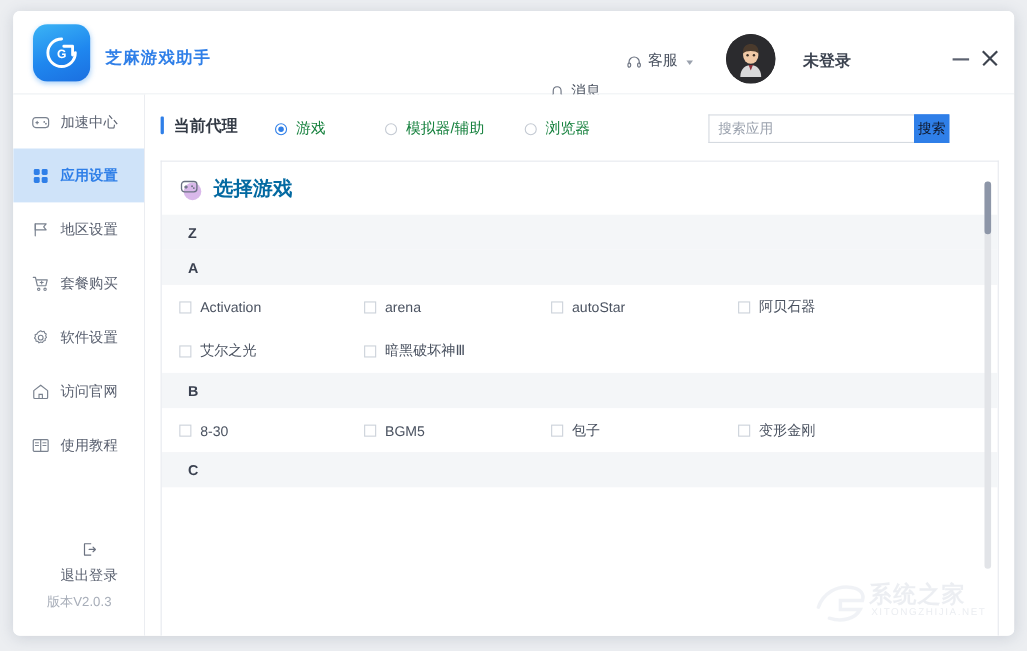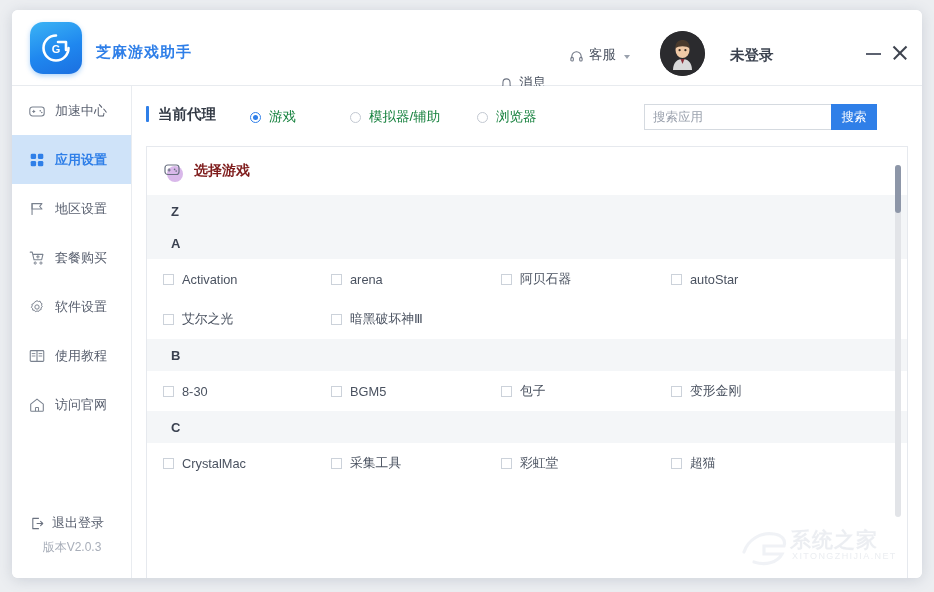--- a/index.html
+++ b/index.html
@@ -105,21 +105,21 @@
     color: #2f7fe8;
     font-weight: bold;
   }
   .nav-item .nicon { width: 18px; height: 18px; display: block; flex: none; }
 
   .logout {
     position: absolute; left: 0; bottom: 46px;
     width: 120px;
     display: flex; align-items: center; gap: 7px;
     padding-left: 18px;
-    font-size: 13px; color: #5a6170; cursor: pointer;
+    font-size: 13px; color: #5a6170; cursor: pointer; flex-direction: column;
   }
   .version {
     position: absolute; left: 0; bottom: 22px;
     width: 120px; text-align: center;
     font-size: 12px; color: #a8aeb9; margin-top: 40px;
   }
 
   
   .content {
     position: absolute; left: 120px; top: 76px;
@@ -160,22 +160,22 @@
     width: 187px; height: 26px;
     border: 1px solid #d5dae0; border-right: none;
     font-size: 12.5px; color: #444b58;
     padding: 0 8px;
     font-family: "Liberation Sans", sans-serif;
     outline: none;
     background: #fff;
   }
   .search-input::placeholder { color: #9aa1ad; }
   .search-btn {
-    width: 46px; height: 26px;
-    background: #2f7fe8; color: #ffffff;
+    width: 32px; height: 26px;
+    background: #2f7fe8; color: #0f172a;
     border: 1px solid #2f7fe8;
     font-size: 12.5px; cursor: pointer;
     font-family: "Liberation Sans", sans-serif;
   }
 
   
   .panel {
     position: absolute; left: 14px; top: 60px;
     width: 762px; height: 432px;
     background: #fff;
@@ -189,21 +189,21 @@
   }
   .panel-head .badge {
     width: 22px; height: 22px; position: relative; flex: none;
   }
   .panel-head .badge .dot {
     position: absolute; left: 4px; top: 6px;
     width: 16px; height: 16px; border-radius: 50%;
     background: #d9b8ea;
   }
   .panel-head .badge svg { position: absolute; left: 0; top: 0; }
-  .panel-title { font-size: 14px; font-weight: bold; color: #7f1d1d; }
+  .panel-title { font-size: 18px; font-weight: bold; color: #0369a1; }
 
   .list {
     position: absolute; left: 0; top: 48px;
     width: 762px; height: 384px;
     overflow: hidden;
   }
   .section-head {
     height: 32px; background: #f4f6f8;
     display: flex; align-items: center;
     padding-left: 24px;
@@ -356,33 +356,33 @@
     <div class="nav-item">
       <svg class="nicon" viewBox="0 0 20 20">
         <path d="M10 3 l1.6 1 1.8-.5 .6 1.8 1.6 1 -.6 1.8 .9 1.6 -1.4 1.2 .1 1.9 -1.8 .5 -1 1.6 -1.8-.5 -1.7 .8 -1.1-1.5 -1.9-.2 -.2-1.9 -1.4-1.2 1-1.6 -.4-1.8 1.8-.6 1-1.6 Z" fill="none" stroke="#7a828f" stroke-width="1.1" stroke-linejoin="round"></path>
         <circle cx="10" cy="10" r="2.4" fill="none" stroke="#7a828f" stroke-width="1.1"></circle>
       </svg>
       <span>软件设置</span>
     </div>
 
     <div class="nav-item">
       <svg class="nicon" viewBox="0 0 20 20">
+        <path d="M3 9 L10 3.5 L17 9 V16 a1 1 0 0 1 -1 1 H4 a1 1 0 0 1 -1-1 Z" fill="none" stroke="#7a828f" stroke-width="1.2" stroke-linejoin="round"></path>
+        <path d="M8.3 16.8 v-4 h3.4 v4" fill="none" stroke="#7a828f" stroke-width="1.1"></path>
+      </svg>
+      <span>访问官网</span>
+    </div>
+
+    <div class="nav-item">
+      <svg class="nicon" viewBox="0 0 20 20">
         <rect x="2.5" y="4" width="15" height="12" rx="1" fill="none" stroke="#7a828f" stroke-width="1.2"></rect>
         <path d="M10 4 v12" stroke="#7a828f" stroke-width="1.2"></path>
         <path d="M4.6 7.3 h3.2 M4.6 10 h3.2 M12.2 7.3 h3.2 M12.2 10 h3.2" stroke="#7a828f" stroke-width="1" stroke-linecap="round"></path>
       </svg>
       <span>使用教程</span>
-    </div>
-
-    <div class="nav-item">
-      <svg class="nicon" viewBox="0 0 20 20">
-        <path d="M3 9 L10 3.5 L17 9 V16 a1 1 0 0 1 -1 1 H4 a1 1 0 0 1 -1-1 Z" fill="none" stroke="#7a828f" stroke-width="1.2" stroke-linejoin="round"></path>
-        <path d="M8.3 16.8 v-4 h3.4 v4" fill="none" stroke="#7a828f" stroke-width="1.1"></path>
-      </svg>
-      <span>访问官网</span>
     </div>
 
     <div class="logout">
       <svg width="15" height="15" viewBox="0 0 16 16">
         <path d="M9.5 2.5 H3 v11 h6.5" fill="none" stroke="#6b7280" stroke-width="1.15" stroke-linejoin="round"></path>
         <path d="M7.5 8 h6 M11.3 5.8 L13.6 8 L11.3 10.2" fill="none" stroke="#6b7280" stroke-width="1.15" stroke-linecap="round" stroke-linejoin="round"></path>
       </svg>
       <span>退出登录</span>
     </div>
 
@@ -439,25 +439,25 @@
             <div class="cell">
               <span class="cb"></span>
               <span>Activation</span>
             </div>
             <div class="cell">
               <span class="cb"></span>
               <span>arena</span>
             </div>
             <div class="cell">
               <span class="cb"></span>
+              <span>autoStar</span>
+            </div>
+            <div class="cell">
+              <span class="cb"></span>
               <span>阿贝石器</span>
-            </div>
-            <div class="cell">
-              <span class="cb"></span>
-              <span>autoStar</span>
             </div>
           </div>
           <div class="grid-row">
             <div class="cell">
               <span class="cb"></span>
               <span>艾尔之光</span>
             </div>
             <div class="cell">
               <span class="cb"></span>
               <span>暗黑破坏神Ⅲ</span>
@@ -479,38 +479,20 @@
               <span class="cb"></span>
               <span>包子</span>
             </div>
             <div class="cell">
               <span class="cb"></span>
               <span>变形金刚</span>
             </div>
           </div>
           <div class="section-head">
             <span>C</span>
-          </div>
-          <div class="grid-row">
-            <div class="cell">
-              <span class="cb"></span>
-              <span>CrystalMac</span>
-            </div>
-            <div class="cell">
-              <span class="cb"></span>
-              <span>采集工具</span>
-            </div>
-            <div class="cell">
-              <span class="cb"></span>
-              <span>彩虹堂</span>
-            </div>
-            <div class="cell">
-              <span class="cb"></span>
-              <span>超猫</span>
-            </div>
           </div>
         </div>
 
       <div class="scrollbar">
         <div class="thumb"></div>
       </div>
     </div>
   </div>
 
   <div class="watermark">

